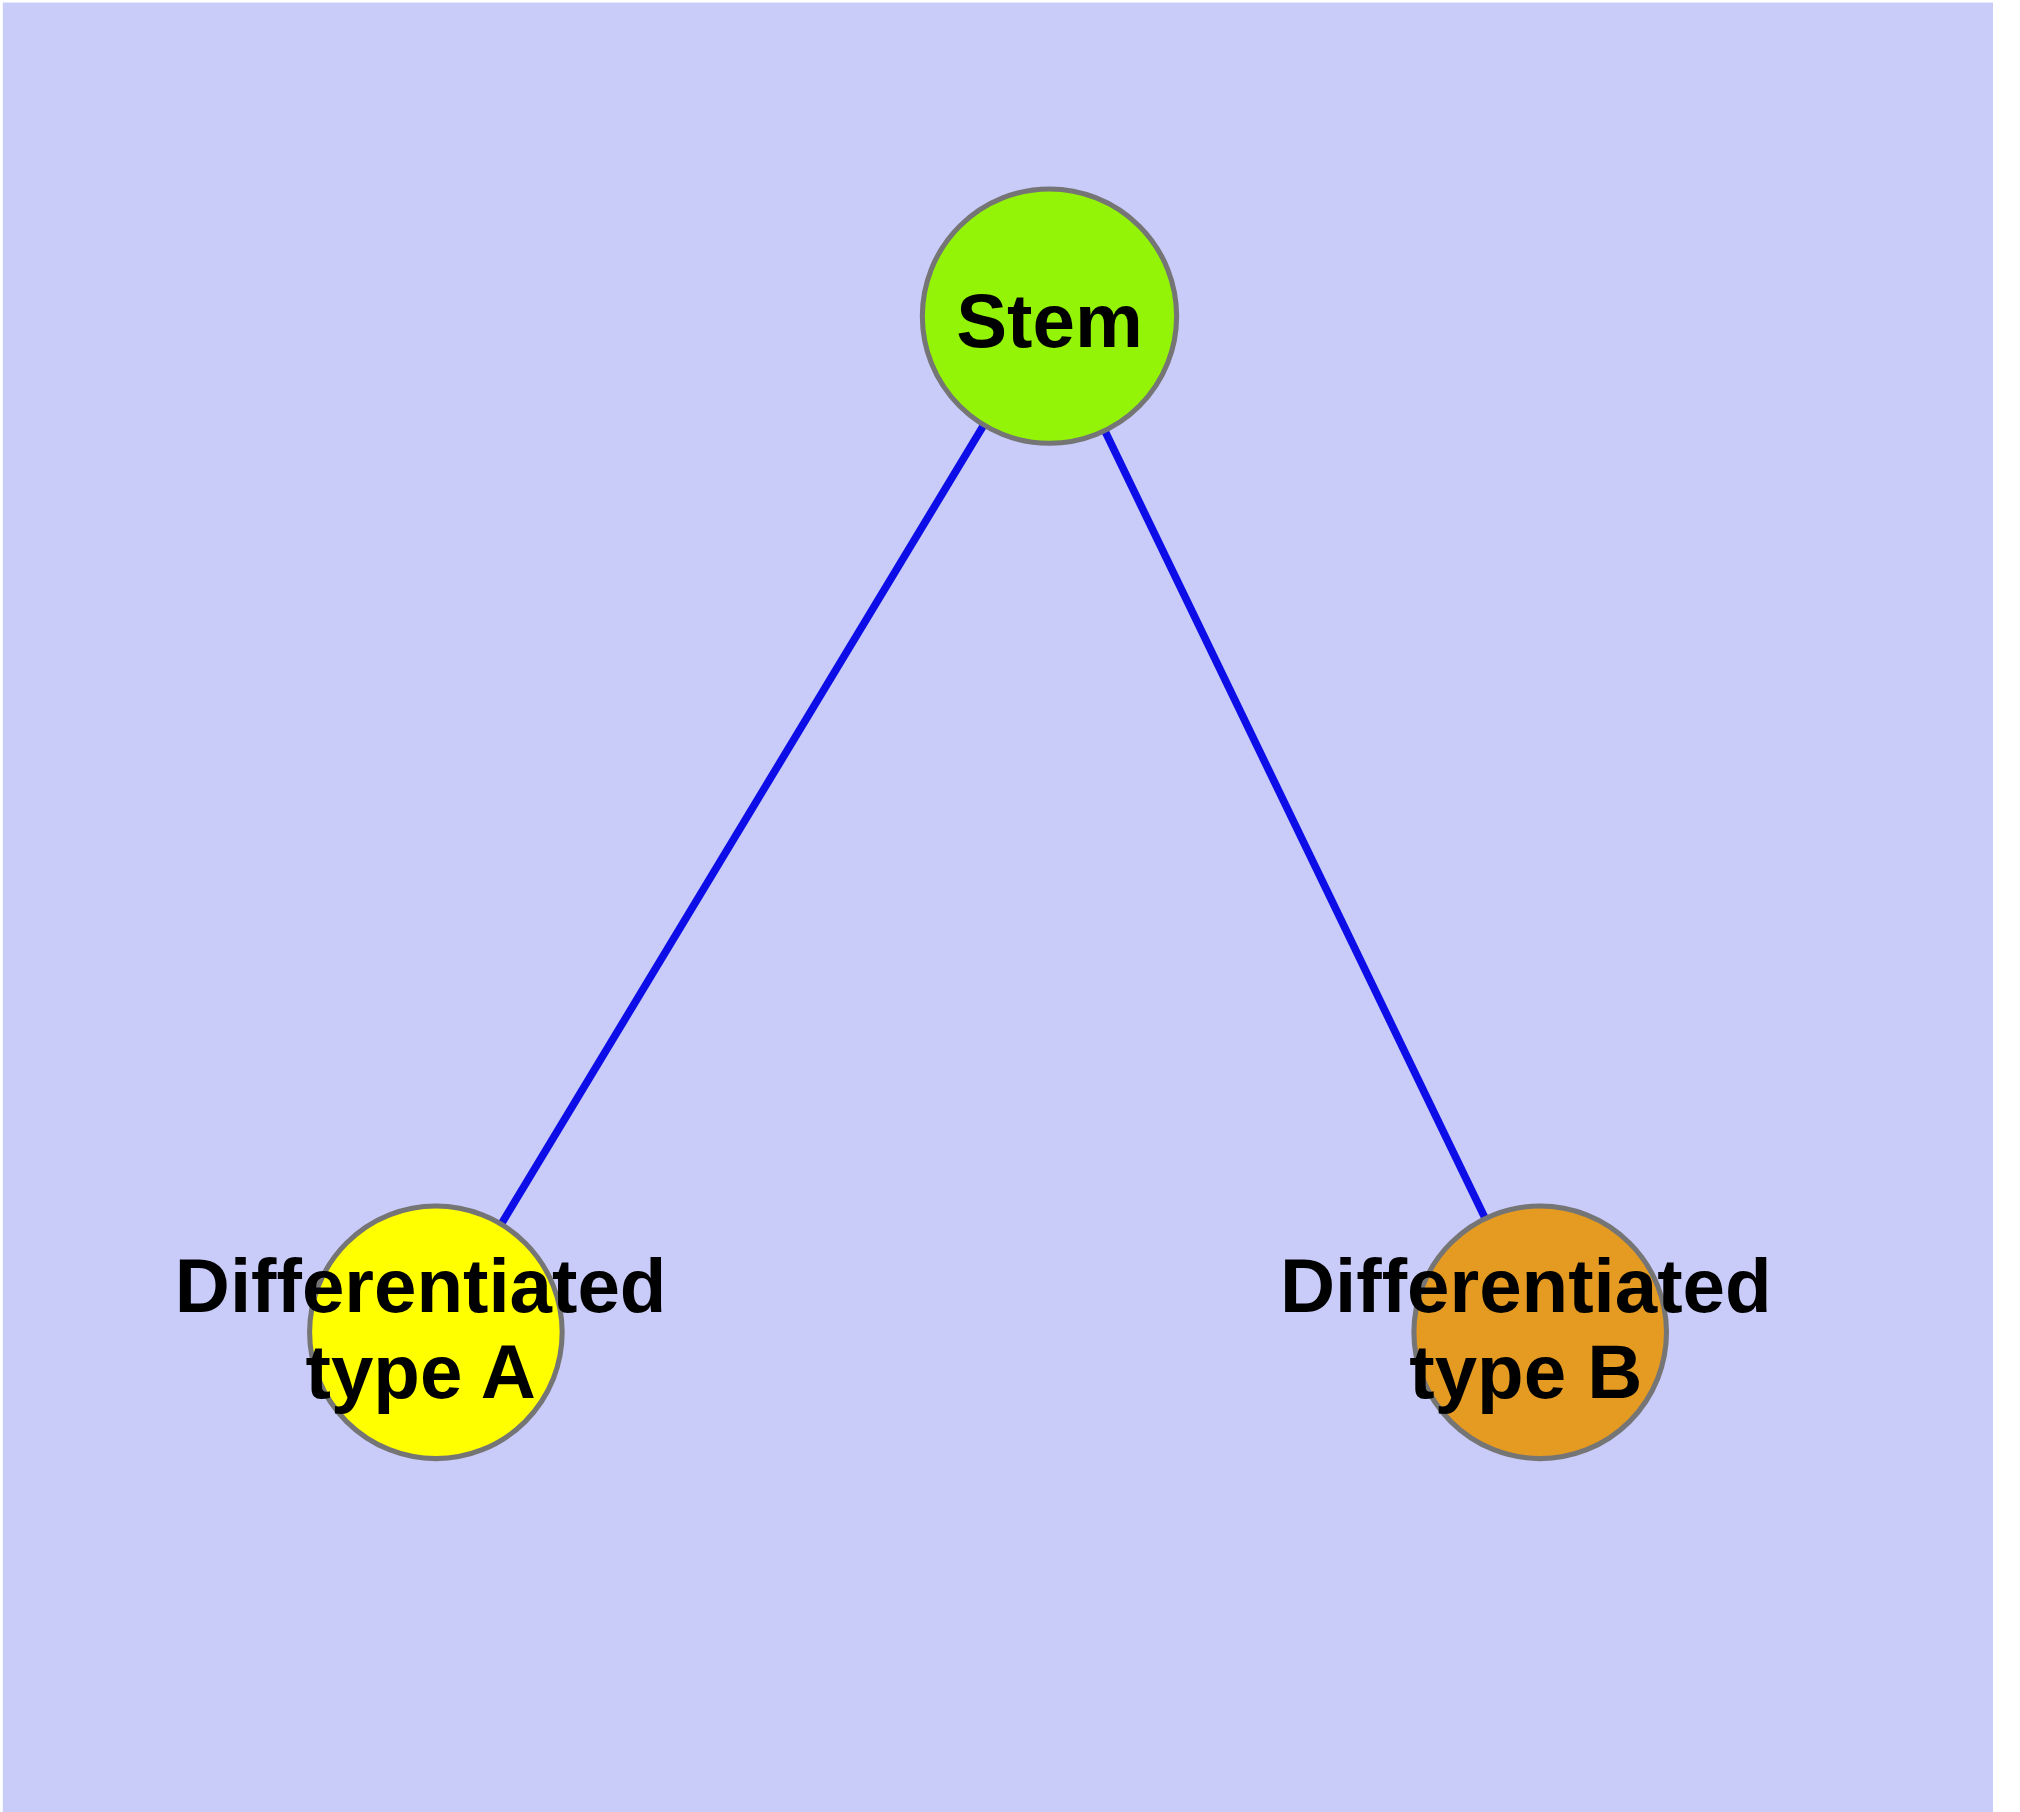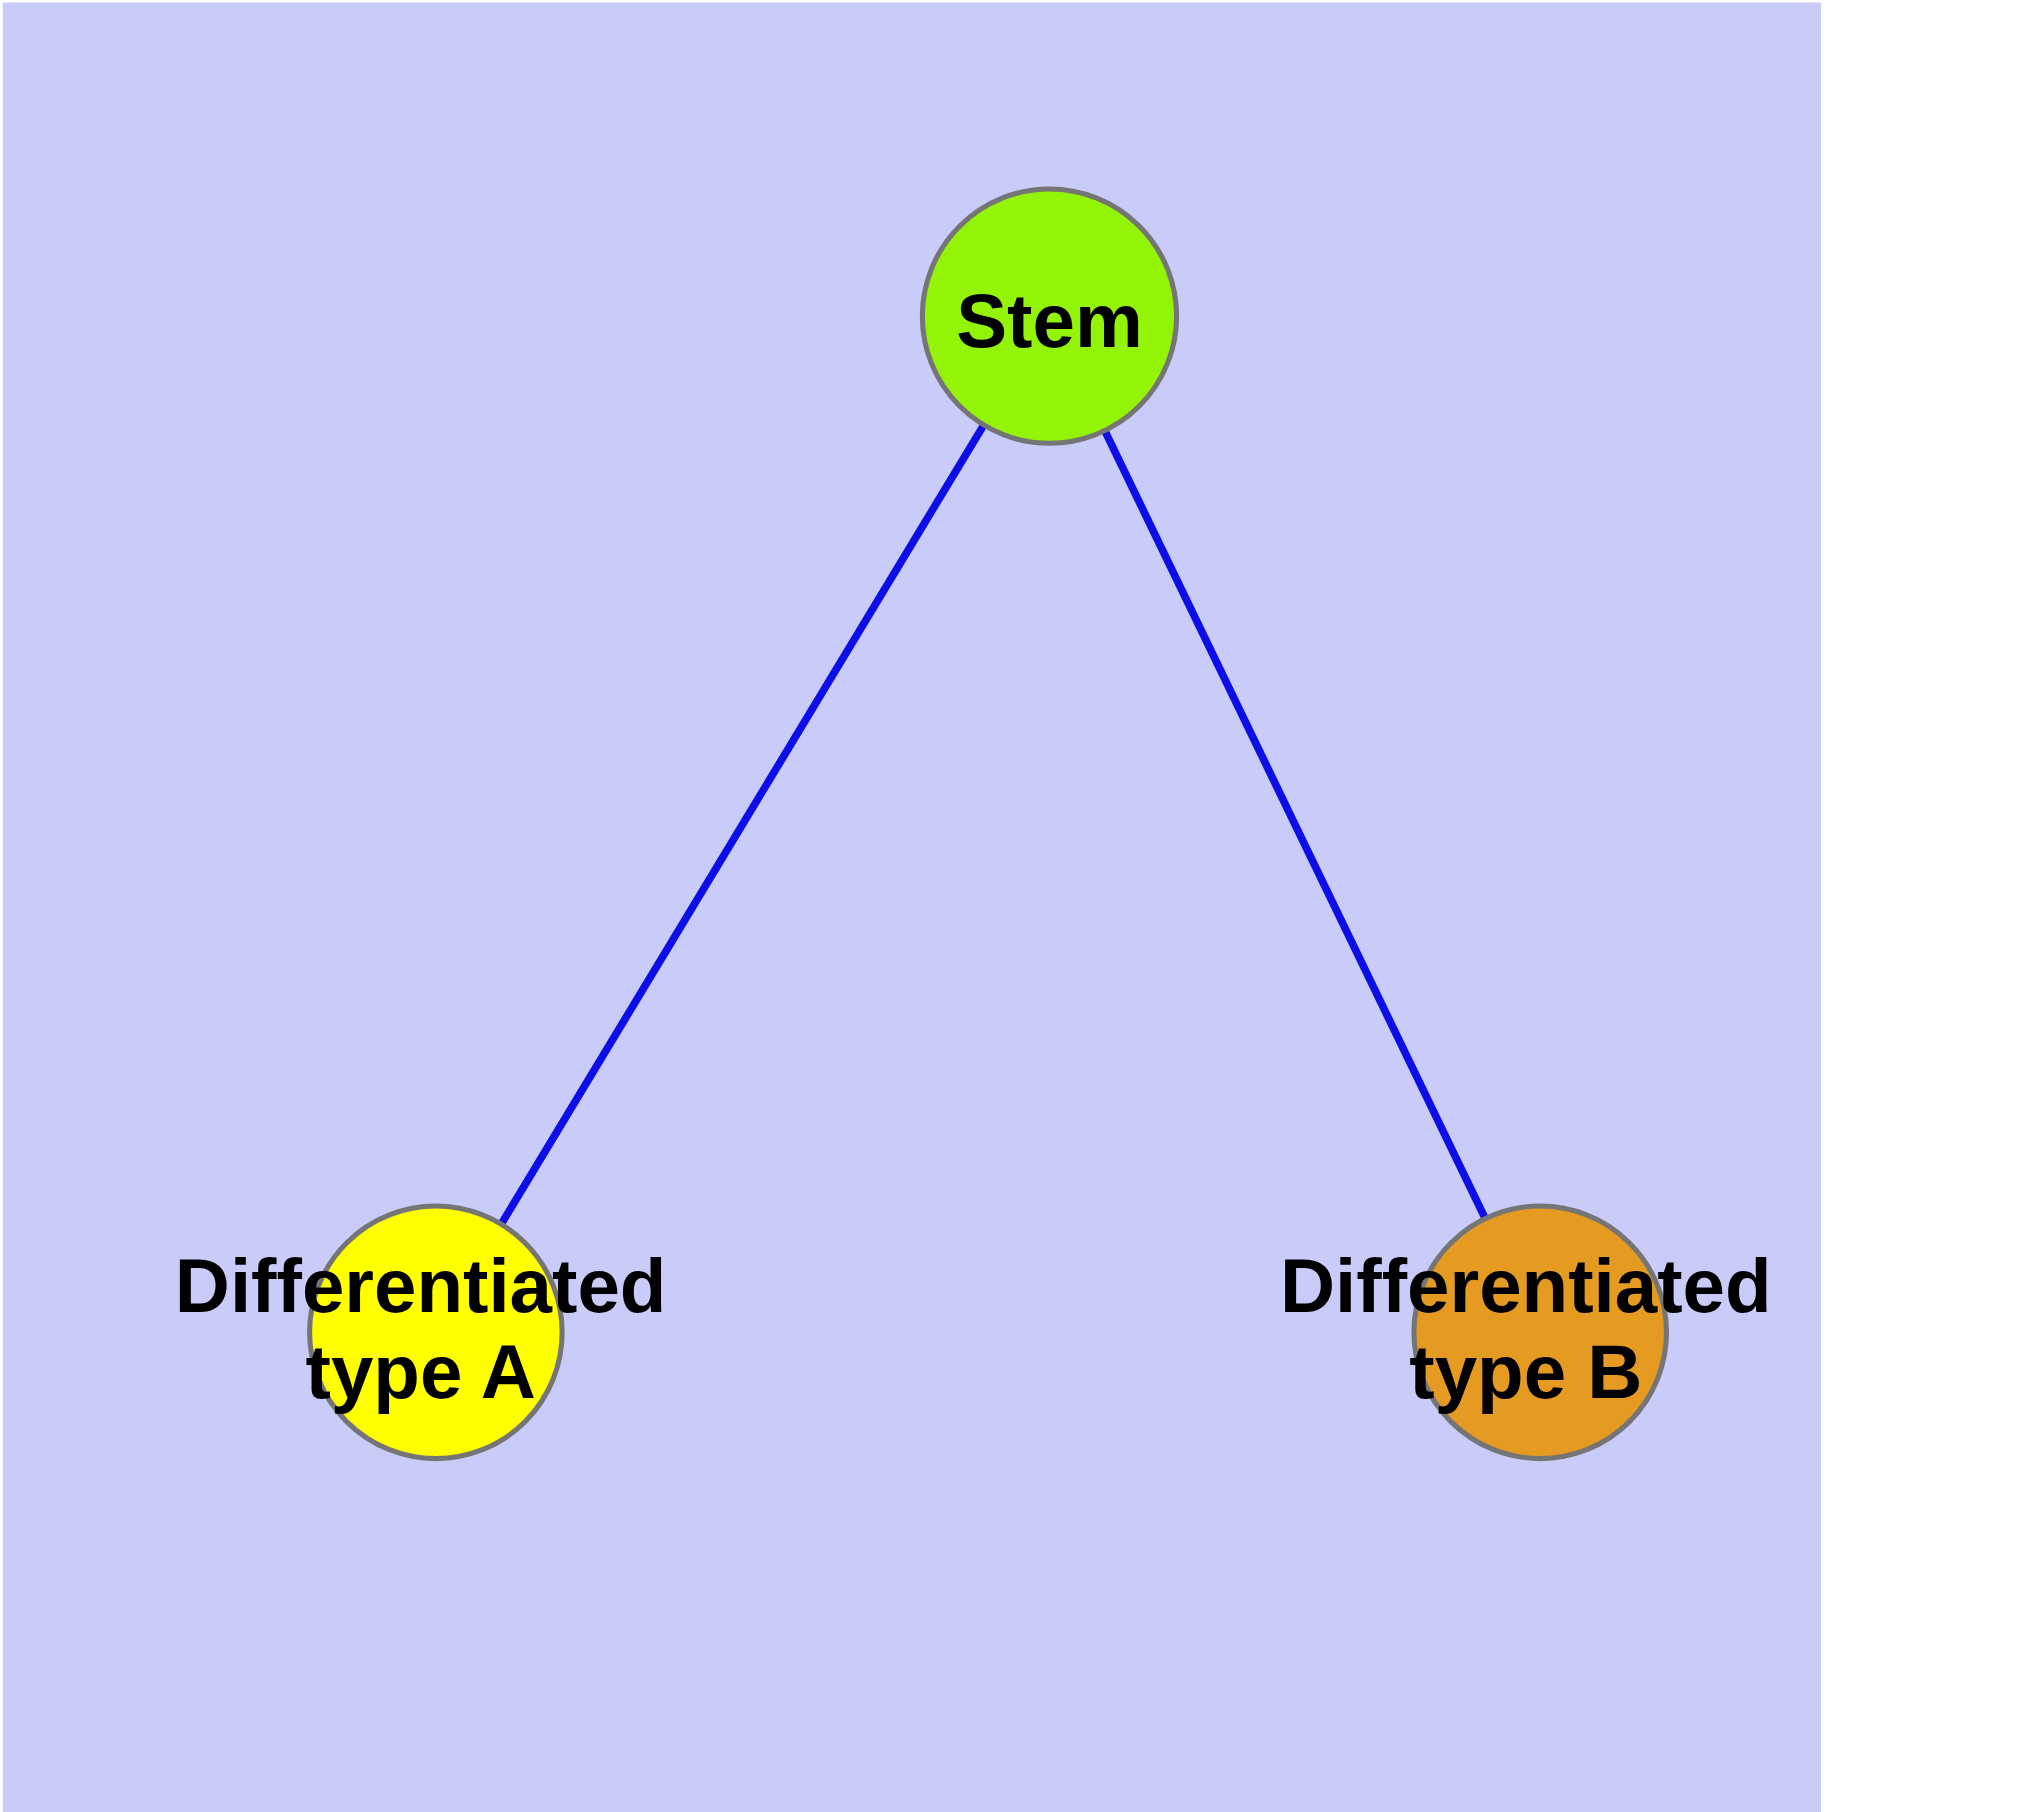--- a/index.html
+++ b/index.html
@@ -5,21 +5,21 @@
   html, body {
     margin: 0;
     padding: 0;
   }
   body {
     background: var(--page-margin, #ffffff);
     font-family: "Liberation Sans", sans-serif;
   }
   .page {
     position: relative;
-    width: 1821px;
+    width: 1993px;
     height: 1812px;
     overflow: hidden;
   }
   .diagram-svg {
     display: block;
     width: 2021px;
     height: 1812px;
   }
   .canvas-bg {
     fill: var(--canvas-background, #C9CBF9);

